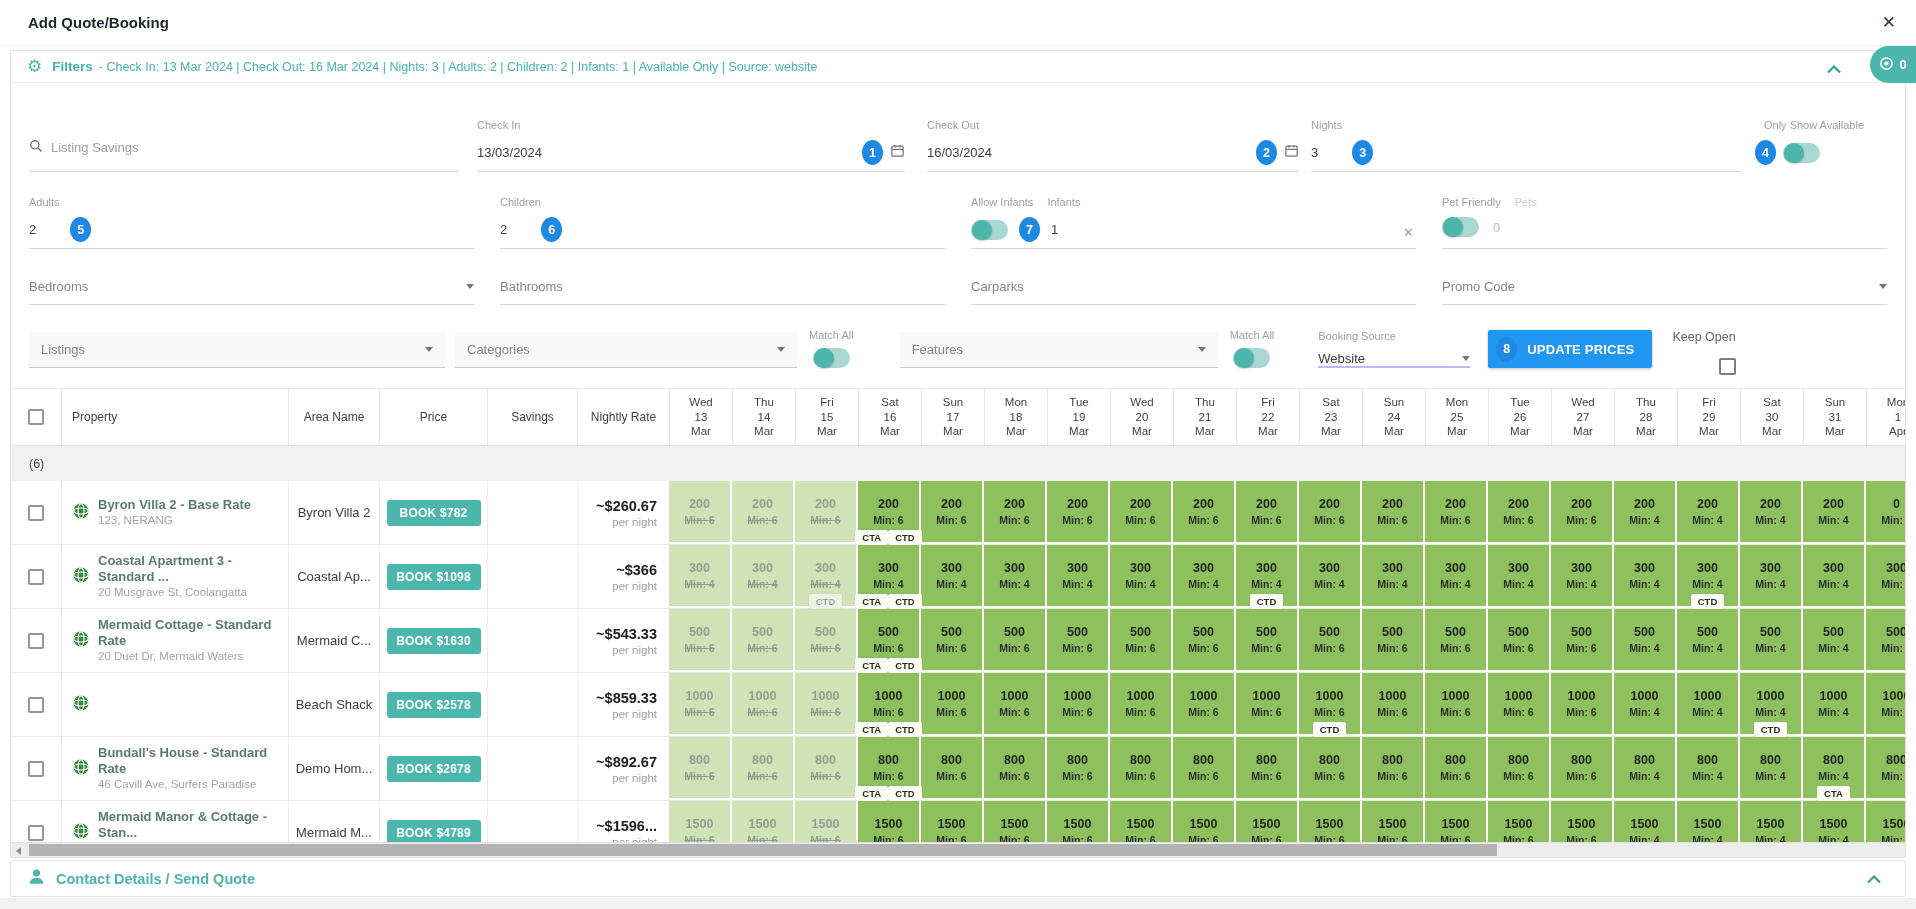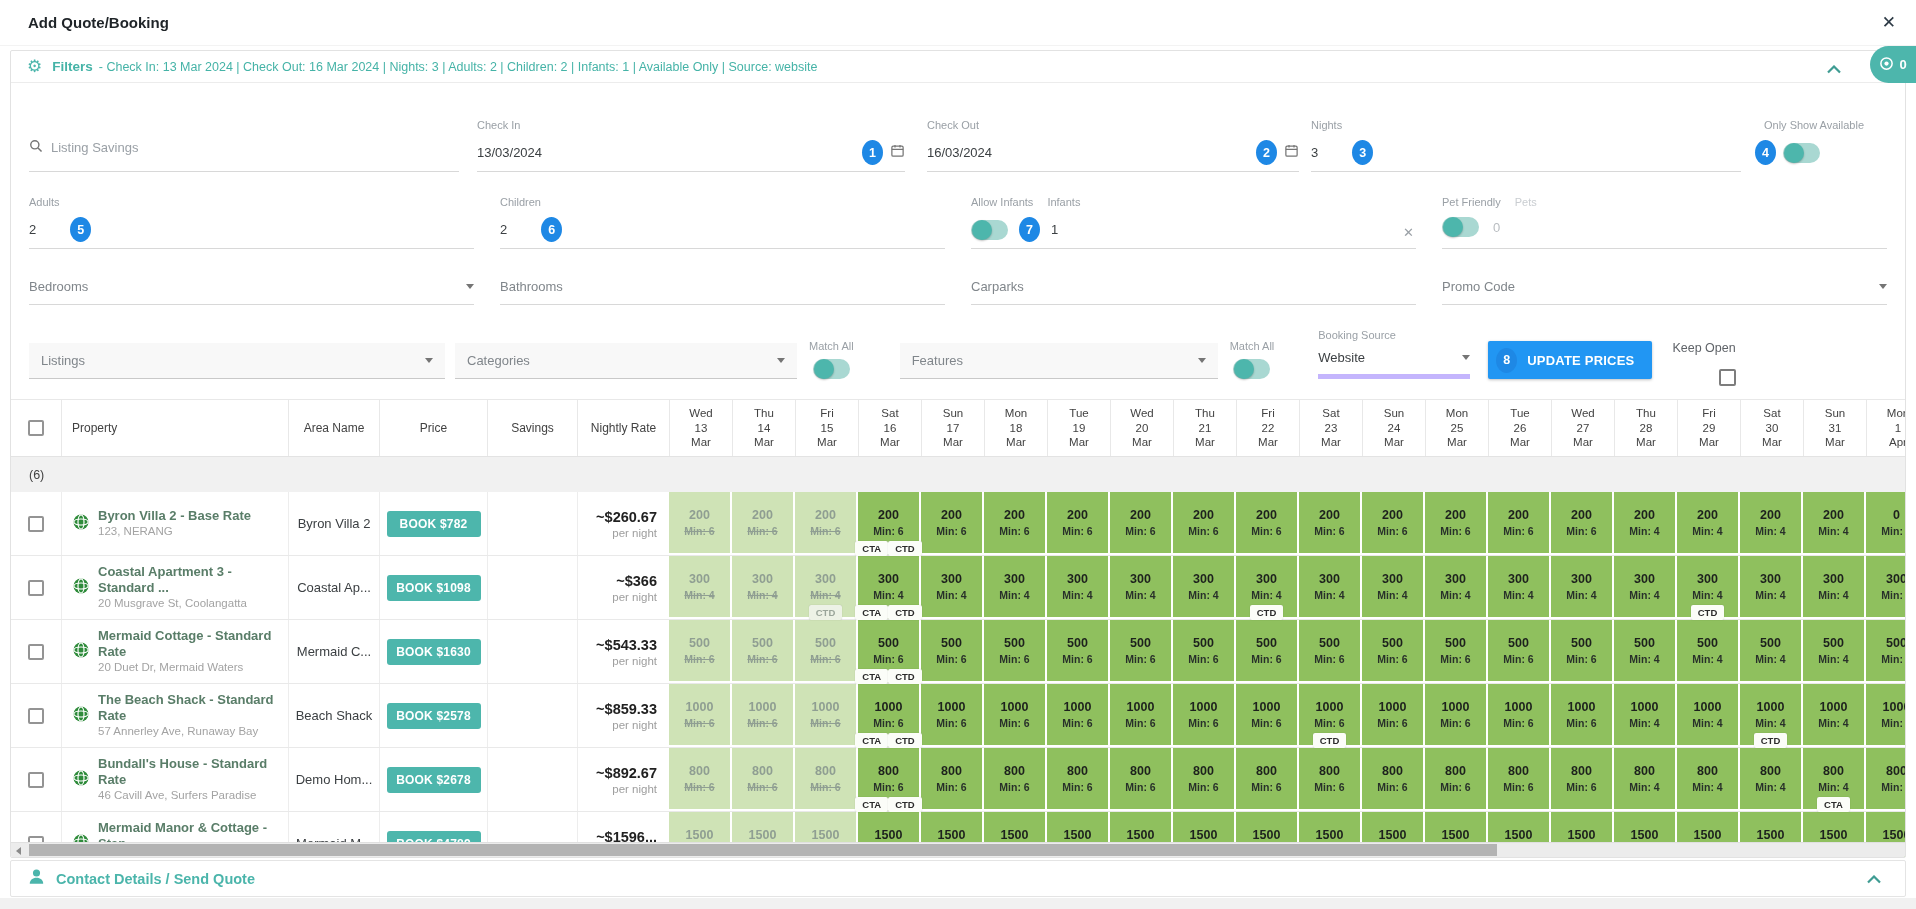--- a/index.html
+++ b/index.html
@@ -45,21 +45,21 @@
   .clearx{position:absolute;right:2px;bottom:8px;color:#9aa0a6;font-size:13px;font-weight:bold;cursor:pointer;}
   .row3{margin-top:30px;display:grid;grid-template-columns:repeat(4,1fr);grid-column-gap:26px;}
   .selline{border-bottom:1px solid #d8d8d8;padding-bottom:10px;display:flex;align-items:center;}
   .sellabel{font-size:13px;color:#80868b;}
   .caret{width:0;height:0;border-left:4.5px solid transparent;border-right:4.5px solid transparent;border-top:5px solid #757575;margin-left:auto;}
   .row4{margin-top:24px;display:flex;align-items:flex-end;}
   .selbox{height:36px;background:#f8f8f8;border-bottom:1px solid #c9c9c9;display:flex;align-items:center;padding:0 12px;}
   .matchall{display:flex;flex-direction:column;align-items:center;margin:0 0 0 12px;}
   .matchall .flabel{margin-bottom:7px;white-space:nowrap;}
   .bsource{width:152px;margin-left:44px;}
-  .bsrow{display:flex;align-items:center;border-bottom:5px solid #c4b5fd;padding-bottom:9px;}
+  .bsrow{display:flex;align-items:center;border-bottom:2px solid #c4b5fd;}
   .updbtn{position:relative;height:38px;margin-left:18px;background:#2196f3;color:#fff;border:none;border-radius:2px;
      font-family:inherit;font-size:13px;font-weight:bold;display:flex;align-items:center;gap:10px;padding:0 18px 0 8px;
      box-shadow:0 1px 3px rgba(0,0,0,.25);cursor:pointer;letter-spacing:.2px;}
   .updbtn .nbadge{background:#1e88e5;}
   .keepopen{display:flex;align-items:flex-end;gap:14px;margin-left:20px;height:38px;flex-direction:column;}
   .keepopen .kol{font-size:12.5px;color:#5f6368;}
   .cbox{width:17px;height:17px;border:2px solid #7d7d7d;border-radius:2px;background:#fff;flex:none;cursor:pointer;}
   
   .table{margin-top:20px;border-top:1px solid #e8e8e8;}
   .trh{display:flex;height:56px;background:#fff;}
@@ -742,24 +742,20 @@
         <div class="trow">
           <div class="tc c-check">
             <span class="cb"></span>
           </div>
           <div class="tc c-prop propcell">
             <span class="globe"><svg width="18" height="18" viewBox="0 0 24 24">
                 <circle cx="12" cy="12" r="10" fill="#2e8b3a"></circle>
                 <ellipse cx="12" cy="12" rx="9.5" ry="4" fill="none" stroke="#fff" stroke-width="1.6"></ellipse>
                 <ellipse cx="12" cy="12" rx="4" ry="9.5" fill="none" stroke="#fff" stroke-width="1.6"></ellipse>
               </svg></span>
-            <div>
-              <div class="pname">The Beach Shack - Standard Rate</div>
-              <div class="paddr">57 Annerley Ave, Runaway Bay</div>
-            </div>
           </div>
           <div class="tc c-area areacell">Beach Shack</div>
           <div class="tc c-price">
             <button class="book">BOOK $2578</button>
           </div>
           <div class="tc c-sav"></div>
           <div class="tc c-rate ratecell">
             <div class="nr">~$859.33</div>
             <div class="pn">per night</div>
           </div>

